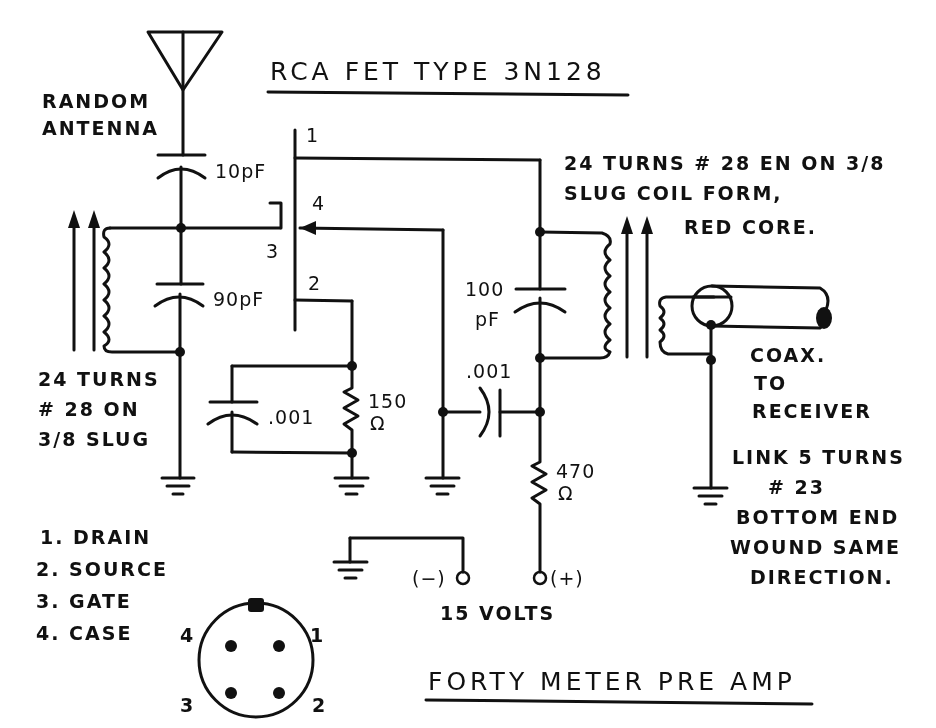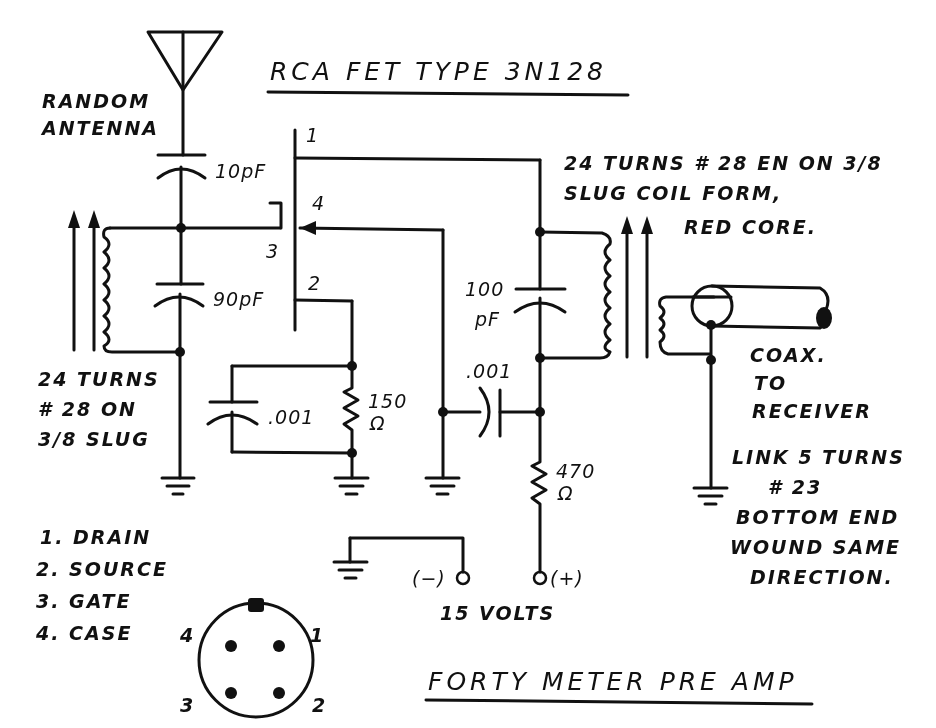--- a/index.html
+++ b/index.html
@@ -1,17 +1,17 @@
 <!DOCTYPE html>
 <html><head>
 <meta charset="utf-8">
 <style>
   html, body { margin: 0; padding: 0; background: #ffffff; }
   body { width: 936px; height: 728px; overflow: hidden; }
-  #stage { position: relative; width: 936px; height: 728px; font-style: italic; }
+  #stage { position: relative; width: 936px; height: 728px; }
   svg { position: absolute; left: 0; top: 0; }
   .w { stroke: #111; stroke-width: 3; fill: none; stroke-linecap: round; stroke-linejoin: round; }
   .wt { stroke: #111; stroke-width: 2.5; fill: none; stroke-linecap: round; stroke-linejoin: round; }
   .dot { fill: #111; }
   .lbl { font-family: "DejaVu Sans", sans-serif; font-weight: bold; fill: #111; font-size: 19px; letter-spacing: 2px; }
   .title { font-family: "DejaVu Sans", sans-serif; fill: #111; font-size: 25px; letter-spacing: 4px; }
   .small { font-family: "DejaVu Sans", sans-serif; fill: #111; font-size: 19px; letter-spacing: 1px; }
 </style>
 </head>
 <body>

